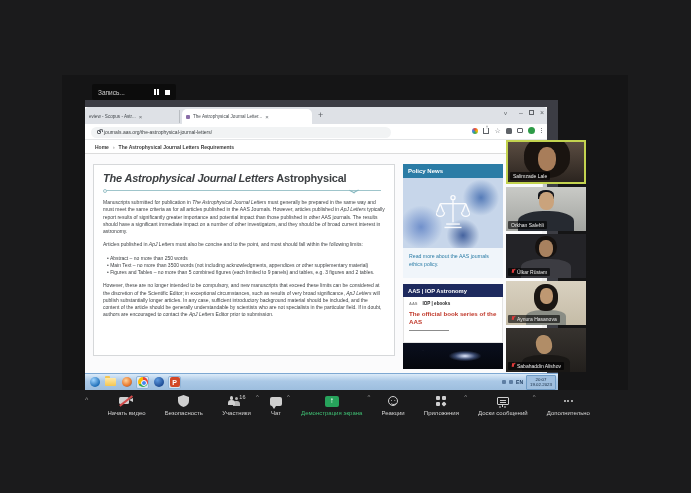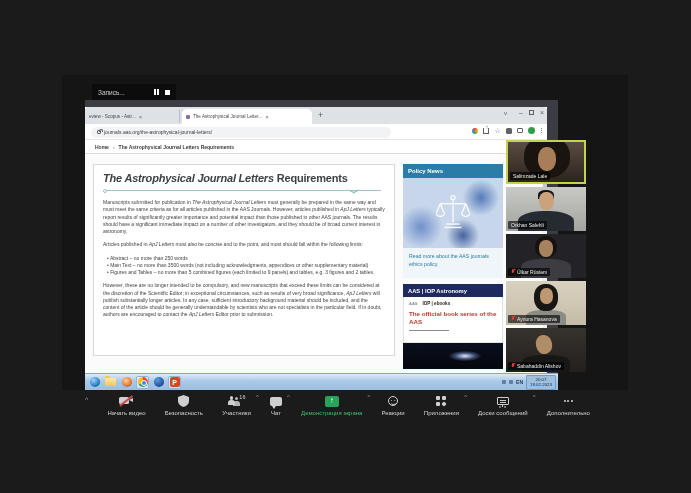--- a/index.html
+++ b/index.html
@@ -255,21 +255,21 @@
     </div>
 
     <div class="crumbs">
       <span>Home</span>
       <span class="sep">›</span>
       <span>The Astrophysical Journal Letters Requirements</span>
     </div>
 
     <div class="pagebody">
       <div class="article">
-        <h1><span class="it">The Astrophysical Journal Letters</span><span> Requirements</span></h1>
+        <h1><span class="it">The Astrophysical Journal Letters</span><span> Astrophysical</span></h1>
         <div class="hr-deco">
           <span class="dot"></span>
           <span class="line"></span>
           <span class="chev"></span>
         </div>
         <p><span>Manuscripts submitted for publication in </span><span class="it">The Astrophysical Journal Letters</span><span> must generally be prepared in the same way and must meet the same criteria as for all articles published in the AAS Journals. However, articles published in </span><span class="it">ApJ Letters</span><span> typically report results of significantly greater importance and potential impact than those published in other AAS journals. The results should have a significant immediate impact on a number of other investigators, and they should be of broad current interest in astronomy.</span></p>
         <p><span>Articles published in </span><span class="it">ApJ Letters</span><span> must also be concise and to the point, and most should fall within the following limits:</span></p>
         <ul>
           <li>Abstract – no more than 250 words</li>
           <li>Main Text – no more than 3500 words (not including acknowledgments, appendices or other supplementary material)</li>

